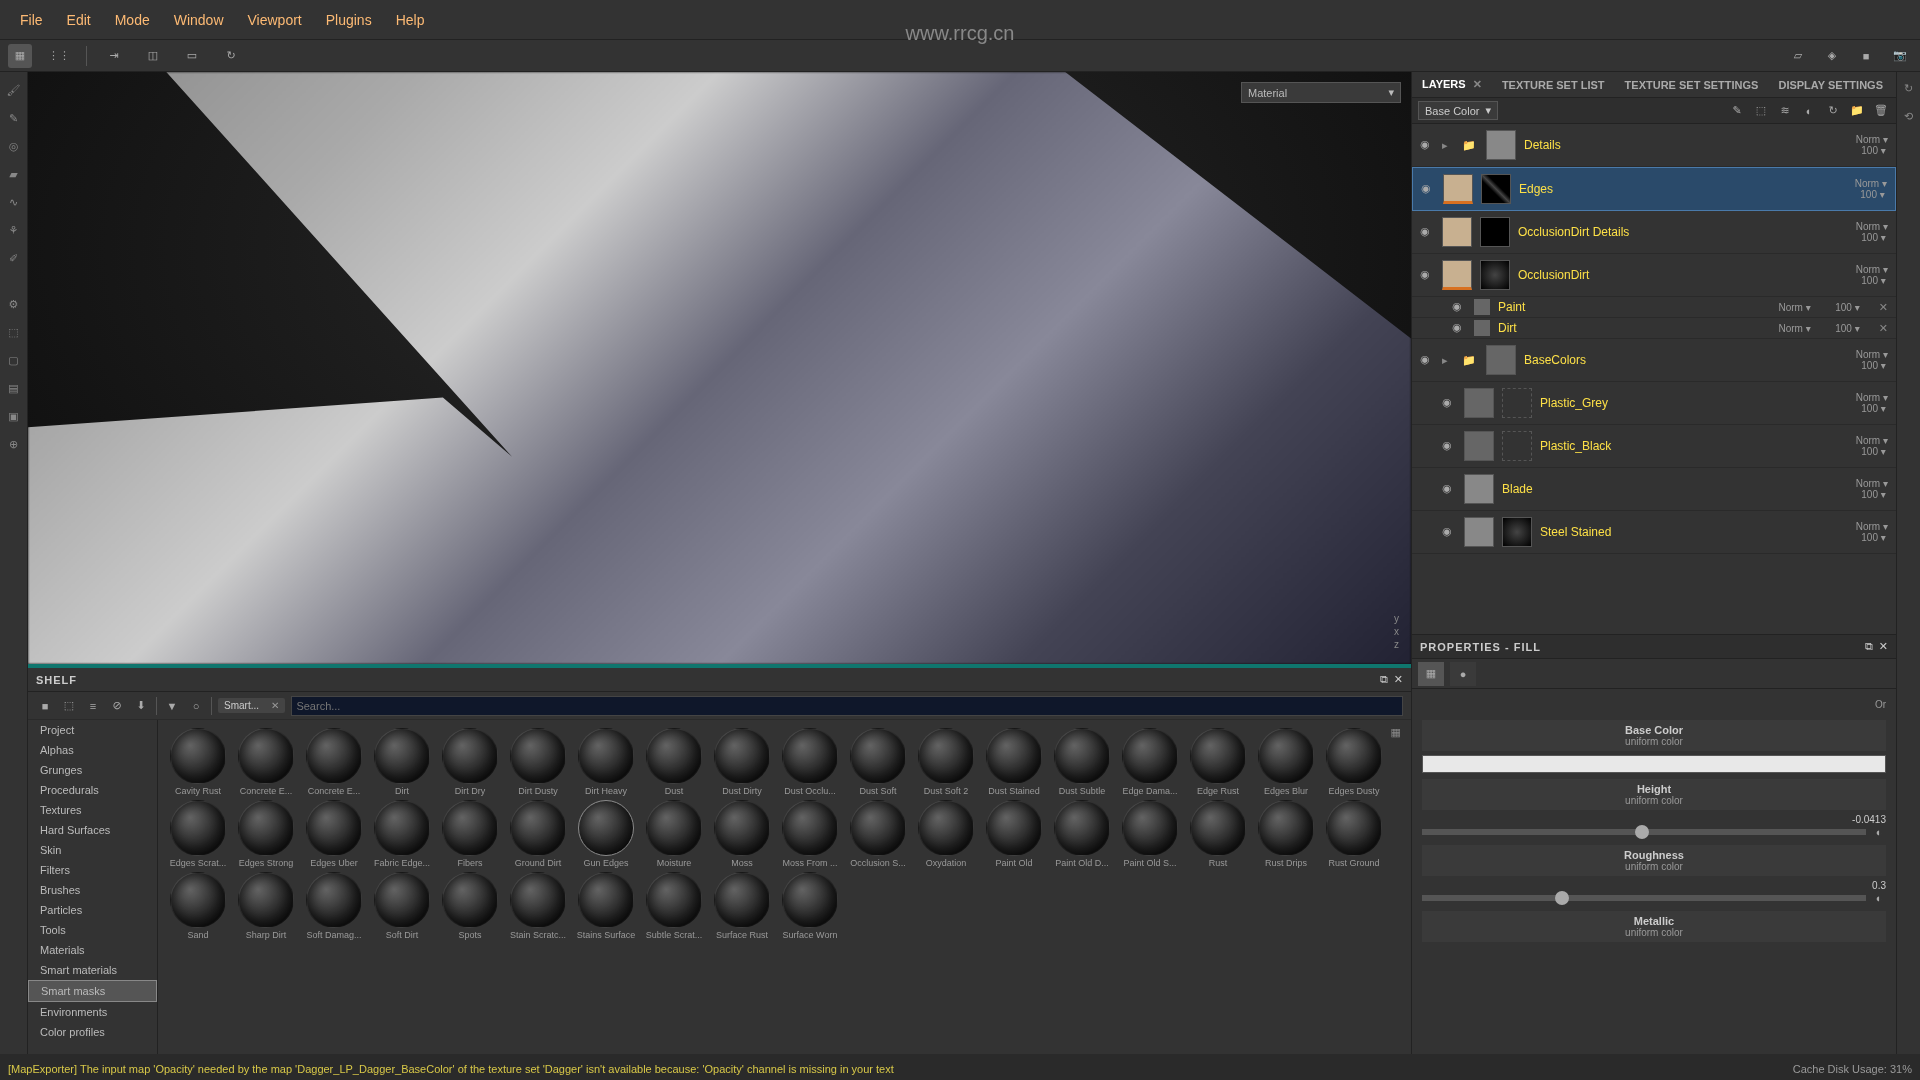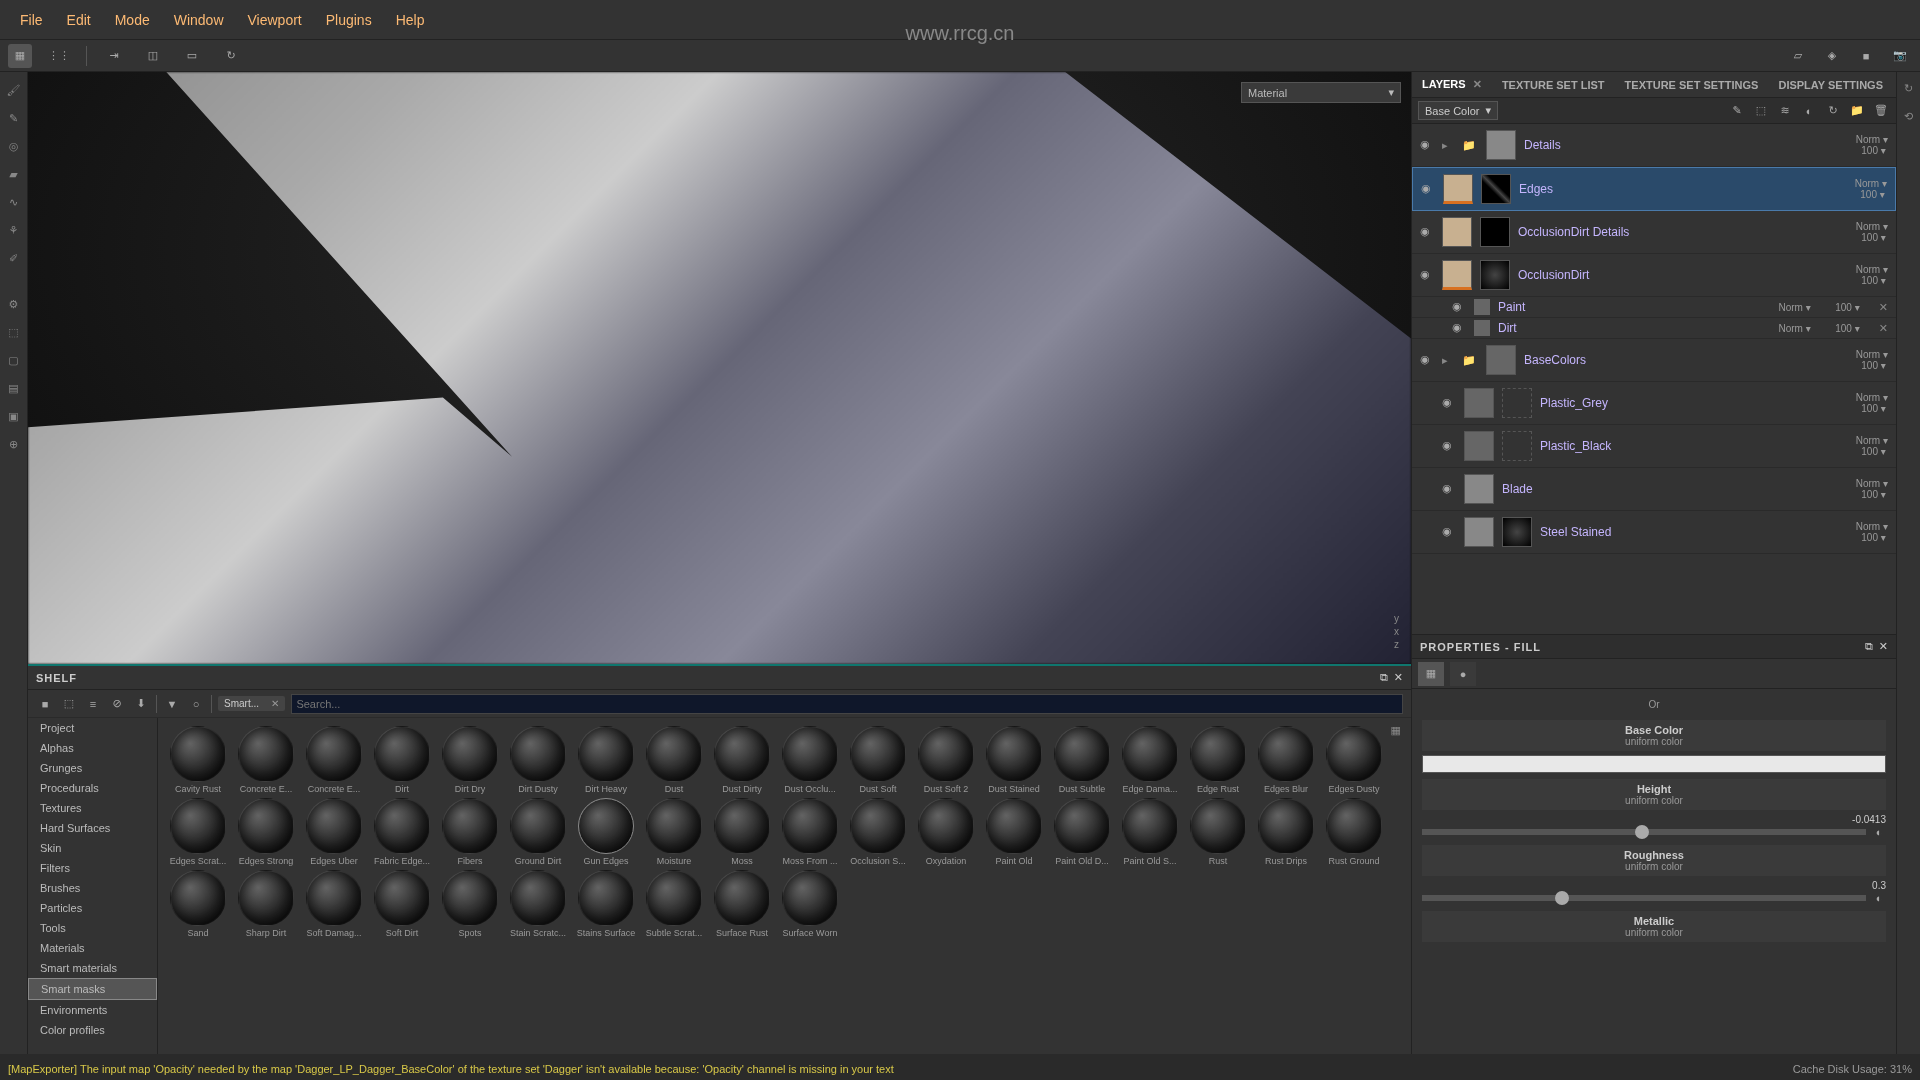--- a/index.html
+++ b/index.html
@@ -39,21 +39,21 @@
 
 
 .viewport { flex: 1; background: linear-gradient(180deg, #1a1a1a 0%, #0f0f0f 100%); position: relative; display: flex; align-items: flex-end; justify-content: center; overflow: hidden; }
 .viewport-3d { width: 100%; height: 100%; background: radial-gradient(ellipse at 50% 30%, #2a2a2a 0%, #0a0a0a 100%); position: relative; }
 .viewport-3d::before { content: ''; position: absolute; inset: 0; background: linear-gradient(135deg, #888 0%, #aaa 20%, #ccc 35%, #667 50%, #889 65%, #445 80%, #223 100%); clip-path: polygon(10% 0%, 75% 0%, 100% 45%, 100% 100%, 0% 100%, 0% 60%, 30% 55%, 35% 65%); filter: blur(1px); }
 .viewport-mat-dropdown { position: absolute; top: 10px; right: 10px; background: #3a3a3a; border: 1px solid #555; padding: 3px 6px; width: 160px; font-size: 11px; color: #bbb; display: flex; justify-content: space-between; align-items: center; }
 .viewport-axis { position: absolute; bottom: 12px; right: 12px; font-size: 10px; color: #888; }
 .viewport-axis div { margin-bottom: 2px; }
 
 
-.shelf { height: 390px; background: #333; border-top: 2px solid #0f766e; display: flex; flex-direction: column; }
+.shelf { height: 390px; background: #333; border-top: 4px solid #0f766e; display: flex; flex-direction: column; }
 .shelf-header { height: 24px; display: flex; align-items: center; padding: 0 8px; border-bottom: 1px solid #222; }
 .shelf-title { font-weight: bold; font-size: 11px; letter-spacing: 1px; }
 .shelf-header-icons { margin-left: auto; display: flex; gap: 6px; }
 .shelf-row { height: 28px; display: flex; align-items: center; padding: 0 8px; gap: 6px; border-bottom: 1px solid #2a2a2a; }
 .shelf-row-btn { width: 18px; height: 18px; display: flex; align-items: center; justify-content: center; color: #aaa; }
 .shelf-row-sep { width: 1px; height: 18px; background: #555; }
 .shelf-tag { background: #444; padding: 2px 6px; border-radius: 2px; font-size: 10px; display: flex; align-items: center; gap: 12px; }
 .shelf-tag-close { color: #999; cursor: pointer; }
 .shelf-search { flex: 1; background: #0f172a; border: 1px solid #444; padding: 3px 4px; color: #aaa; font-size: 11px; }
 .shelf-body { flex: 1; display: flex; overflow: hidden; }
@@ -84,39 +84,39 @@
 .layer-collapse { width: 10px; color: #888; }
 .layer-folder { width: 18px; height: 18px; display: flex; align-items: center; justify-content: center; color: #aaa; }
 .layer-thumb { width: 30px; height: 30px; background: #888; border: 1px solid #555; }
 .layer-thumb.orange-line { border-bottom: 3px solid #d87020; }
 .layer-thumb.tan { background: #c8b090; }
 .layer-thumb.gray { background: #666; }
 .layer-mask { width: 30px; height: 30px; background: #000; border: 1px solid #555; }
 .layer-mask.wire { background: linear-gradient(45deg, #000 40%, #444 50%, #000 60%); }
 .layer-mask.noise { background: radial-gradient(#444, #000); }
 .layer-mask.empty { background: transparent; border: 1px dashed #555; }
-.layer-name { flex: 1; font-size: 12px; color: #c4b5fd; }
+.layer-name { flex: 1; font-size: 12px; color: #fde047; }
 .layer-blend { font-size: 10px; color: #999; }
 .layer-opacity { font-size: 10px; color: #999; width: 30px; text-align: right; }
 .layer-row.sub { padding-left: 40px; padding-top: 2px; padding-bottom: 2px; }
 .layer-sub-thumb { width: 16px; height: 16px; background: #666; }
 .layer-sub-close { color: #888; }
 
 
 .props-panel { height: 420px; background: #333; border-top: 1px solid #222; display: flex; flex-direction: column; }
 .props-header { height: 24px; display: flex; align-items: center; padding: 0 8px; border-bottom: 1px solid #222; background: #2e2e2e; }
 .props-title { font-weight: bold; font-size: 11px; letter-spacing: 1px; }
 .props-header-icons { margin-left: auto; display: flex; gap: 6px; }
 .props-tabs { height: 30px; display: flex; align-items: center; padding: 0 6px; gap: 6px; border-bottom: 1px solid #222; }
 .props-tab { width: 26px; height: 24px; display: flex; align-items: center; justify-content: center; background: #3a3a3a; color: #aaa; }
 .props-tab.active { background: #555; }
 .props-body { flex: 1; overflow-y: auto; padding: 6px 10px; }
 .props-row { margin-bottom: 6px; }
 .props-noresource { background: #3a3a3a; padding: 4px; text-align: center; font-size: 10px; color: #999; }
-.props-or { text-align: center; font-size: 10px; color: #999; padding: 4px 0; }
+.props-or { text-align: right; font-size: 10px; color: #999; padding: 4px 0; }
 .props-section { background: #3a3a3a; padding: 4px 8px; margin-bottom: 4px; }
 .props-section-title { text-align: center; font-size: 11px; font-weight: bold; }
 .props-section-sub { text-align: center; font-size: 10px; color: #999; }
 .props-color-swatch { height: 18px; background: #e8e8e8; border: 1px solid #555; }
 .props-slider-row { display: flex; align-items: center; gap: 6px; position: relative; }
 .props-slider { flex: 1; height: 6px; background: #555; position: relative; }
 .props-slider-thumb { position: absolute; top: -4px; width: 14px; height: 14px; border-radius: 50%; background: #aaa; }
 .props-value { font-size: 10px; text-align: right; color: #ccc; }
 .props-eyedrop { width: 14px; height: 14px; display: flex; align-items: center; justify-content: center; color: #aaa; }
 

